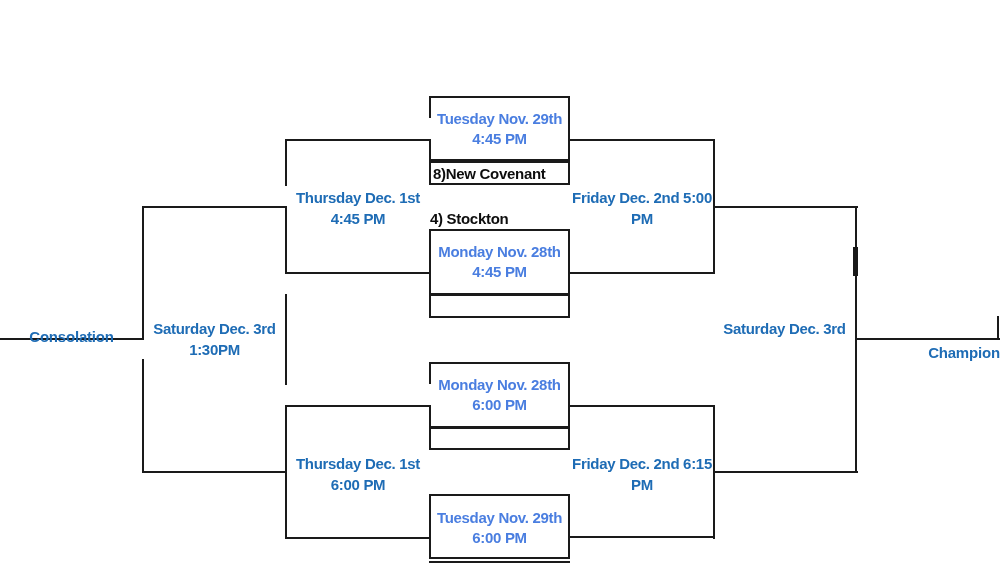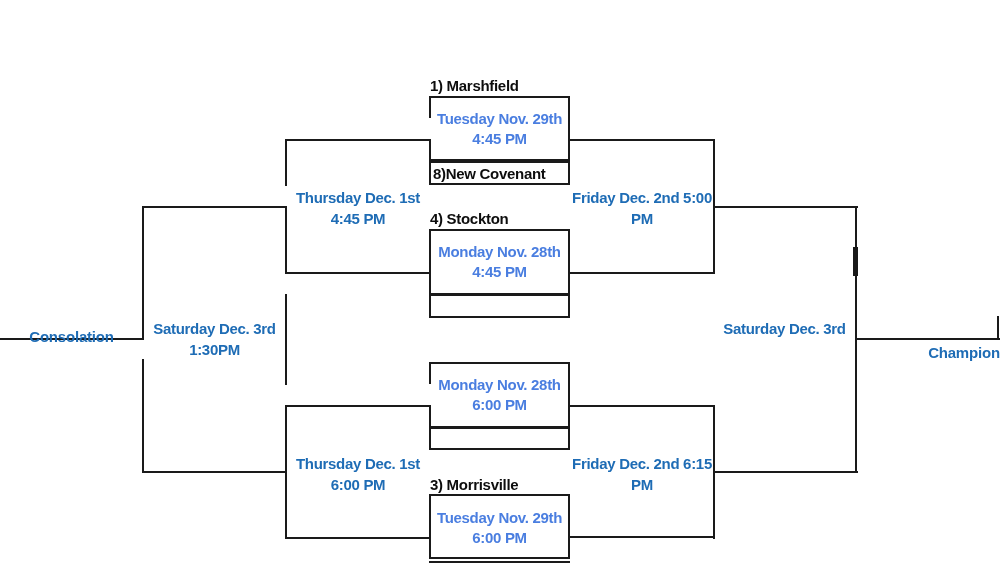--- a/index.html
+++ b/index.html
@@ -69,27 +69,25 @@
 
   <div class="gbox" style="top:362px;height:66px;"></div>
   <div class="gbox" style="top:427px;height:23px;"></div>
 
   <div class="gbox" style="top:494px;height:65px;"></div>
   <div class="gbox" style="top:561px;height:12px;"></div>
 
   <div class="gap-patch" style="left:428px;top:118px;width:4px;height:21px;"></div>
   <div class="gap-patch" style="left:428px;top:384px;width:4px;height:21px;"></div>
 
-  <div class="team-label" style="top:77px;">1) Marshfield</div>
   <div class="team-inbox" style="top:165px;">8)New Covenant</div>
 
   <div class="team-label" style="top:210px;">4) Stockton</div>
 
 
-  <div class="team-label" style="top:476px;">3) Morrisville</div>
   <div class="team-inbox" style="top:564px;"></div>
 
   <div class="time-block" style="top:109px;">
     <div class="nowrap">Tuesday Nov. 29th</div>
     <div class="nowrap">4:45 PM</div>
   </div>
   <div class="time-block" style="top:242px;">
     <div class="nowrap">Monday Nov. 28th</div>
     <div class="nowrap">4:45 PM</div>
   </div>

